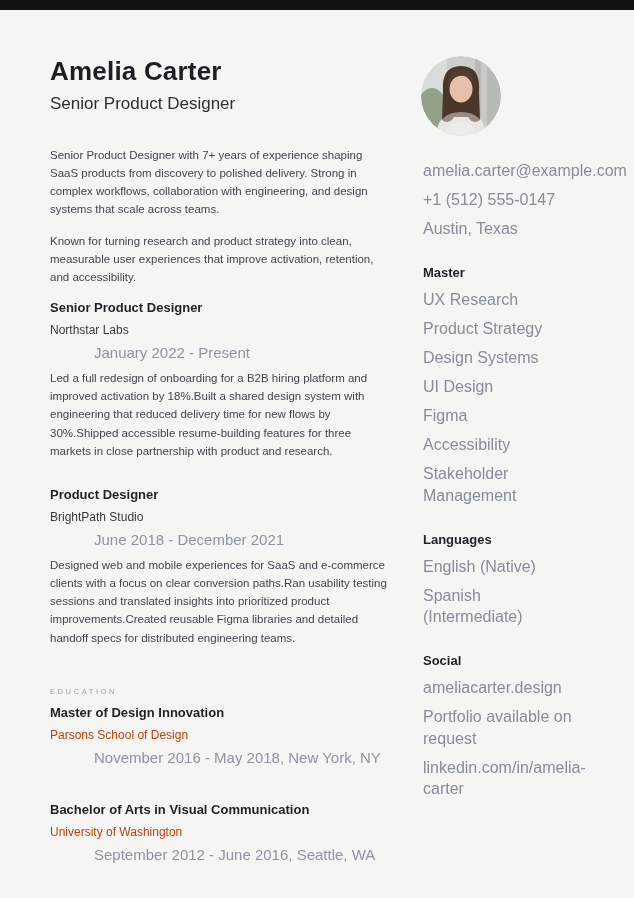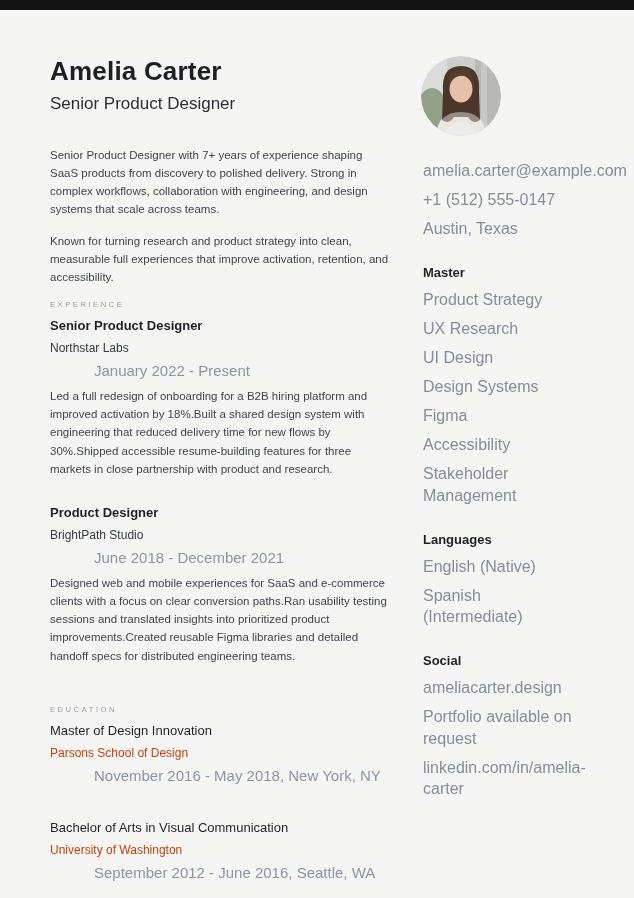--- a/index.html
+++ b/index.html
@@ -37,21 +37,21 @@
   .job-title { font-size: 13px; font-weight: bold; color: #1e2126; margin-bottom: 8px; }
   .company { font-size: 12px; color: #363b42; margin-bottom: 7px; }
   .dates { font-size: 15px; color: #8d94a2; margin-bottom: 8px; margin-left: 44px; }
   .desc {
     font-size: 11.5px; line-height: 1.58; color: #40454d;
     hyphens: auto; -webkit-hyphens: auto;
   }
 
   .education { margin-top: 40px; }
   .school-item { margin-bottom: 36px; }
-  .degree { font-size: 13px; font-weight: normal; color: #1e2126; margin-bottom: 8px; }
+  .degree { font-size: 13px; font-weight: bold; color: #1e2126; margin-bottom: 8px; }
   .school { font-size: 12px; color: #c2410c; margin-bottom: 7px; }
 
   .avatar-wrap { width: 80px; height: 80px; border-radius: 50%; overflow: hidden; margin: 0 0 24px -2px; }
   .side-item { font-size: 16px; color: #868d99; line-height: 1.35; margin-bottom: 7.5px; }
   .side-heading { font-size: 13px; font-weight: bold; color: #1e2126; margin: 25px 0 9px 0; }
   .contact { margin-top: 0; }
 </style>
 </head>
 <body>
 
@@ -59,25 +59,24 @@
 
 <div class="content">
 
   <div class="main">
 
     <div class="name">Amelia Carter</div>
     <div class="job-headline">Senior Product Designer</div>
 
     <div class="summary">
       <p>Senior Product Designer with 7+ years of experience shaping SaaS products from discovery to polished delivery. Strong in complex workflows, collaboration with engineering, and design systems that scale across teams.</p>
-      <p>Known for turning research and product strategy into clean, measurable full experiences that improve activation, retention, and accessibility.</p>
+      <p>Known for turning research and product strategy into clean, measurable user experiences that improve activation, retention, and accessibility.</p>
     </div>
 
     <div class="experience">
-      <div class="section-label">EXPERIENCE</div>
 
       <div class="job">
         <div class="job-title">Senior Product Designer</div>
         <div class="company">Northstar Labs</div>
         <div class="dates">January 2022 - Present</div>
         <div class="desc">Led a full redesign of onboarding for a B2B hiring platform and improved activation by 18%.Built a shared design system with engineering that reduced delivery time for new flows by 30%.Shipped accessible resume-building features for three markets in close partnership with product and research.</div>
       </div>
 
       <div class="job">
         <div class="job-title">Product Designer</div>
@@ -131,24 +130,24 @@
     </div>
 
     <div class="contact">
       <div class="side-item">amelia.carter@example.com</div>
       <div class="side-item">+1 (512) 555-0147</div>
       <div class="side-item">Austin, Texas</div>
     </div>
 
     <div>
       <div class="side-heading">Master</div>
+      <div class="side-item">UX Research</div>
       <div class="side-item">Product Strategy</div>
-      <div class="side-item">UX Research</div>
+      <div class="side-item">Design Systems</div>
       <div class="side-item">UI Design</div>
-      <div class="side-item">Design Systems</div>
       <div class="side-item">Figma</div>
       <div class="side-item">Accessibility</div>
       <div class="side-item">Stakeholder Management</div>
     </div>
 
     <div>
       <div class="side-heading">Languages</div>
       <div class="side-item">English (Native)</div>
       <div class="side-item">Spanish (Intermediate)</div>
     </div>

